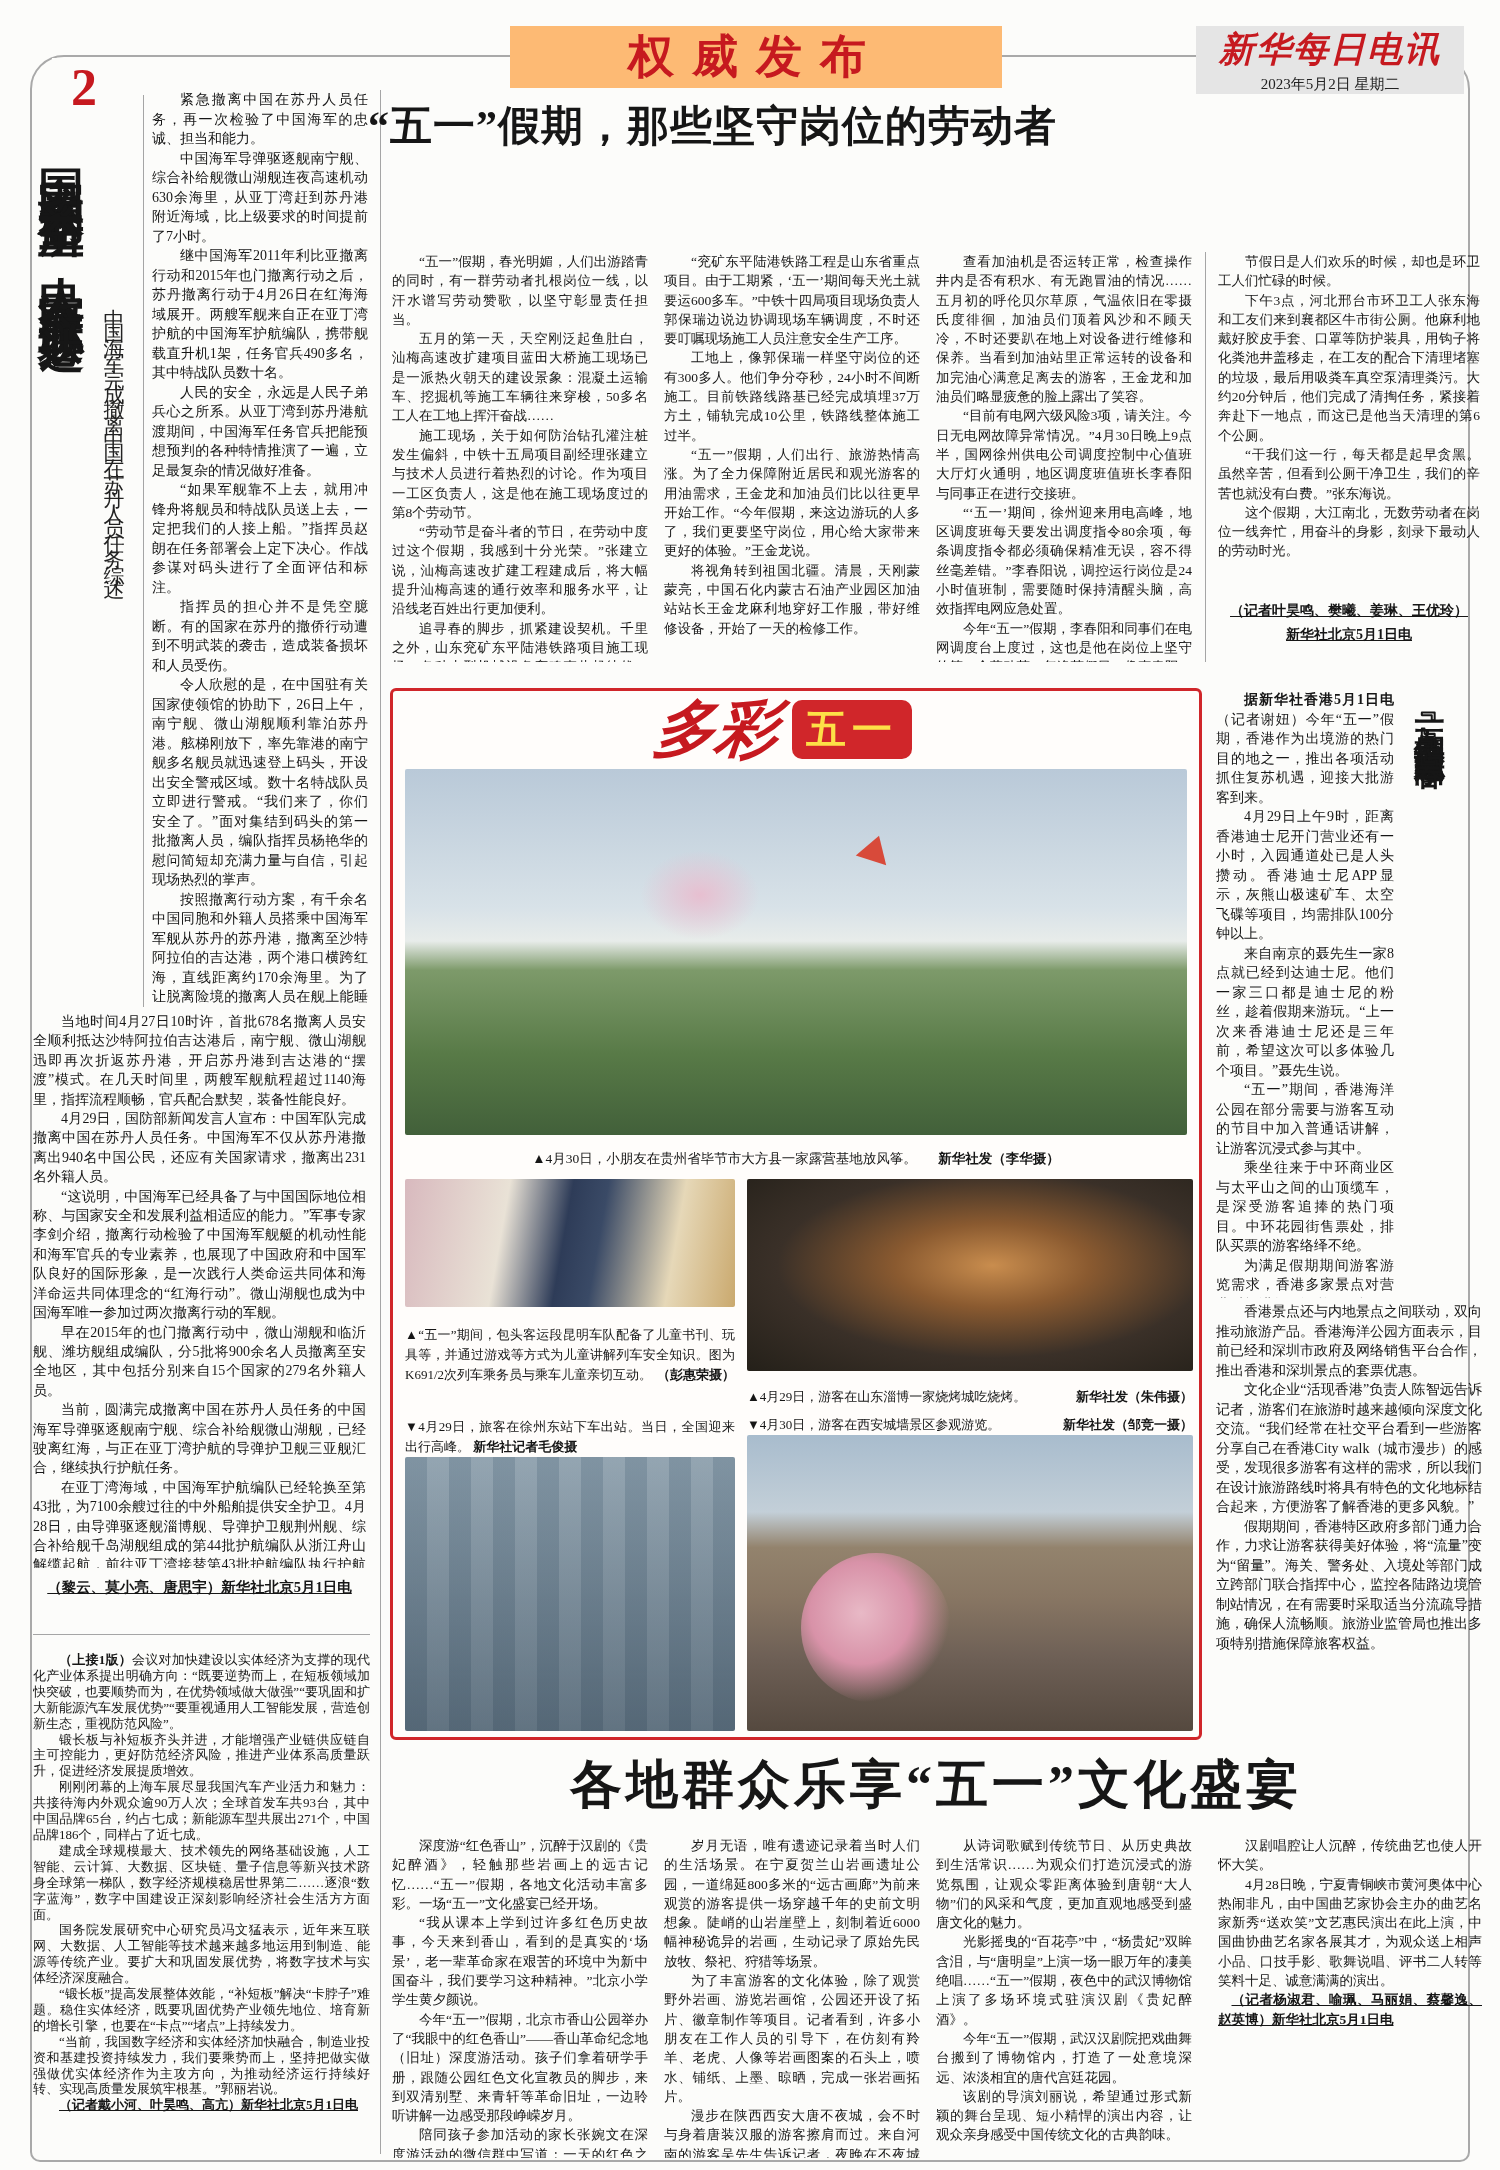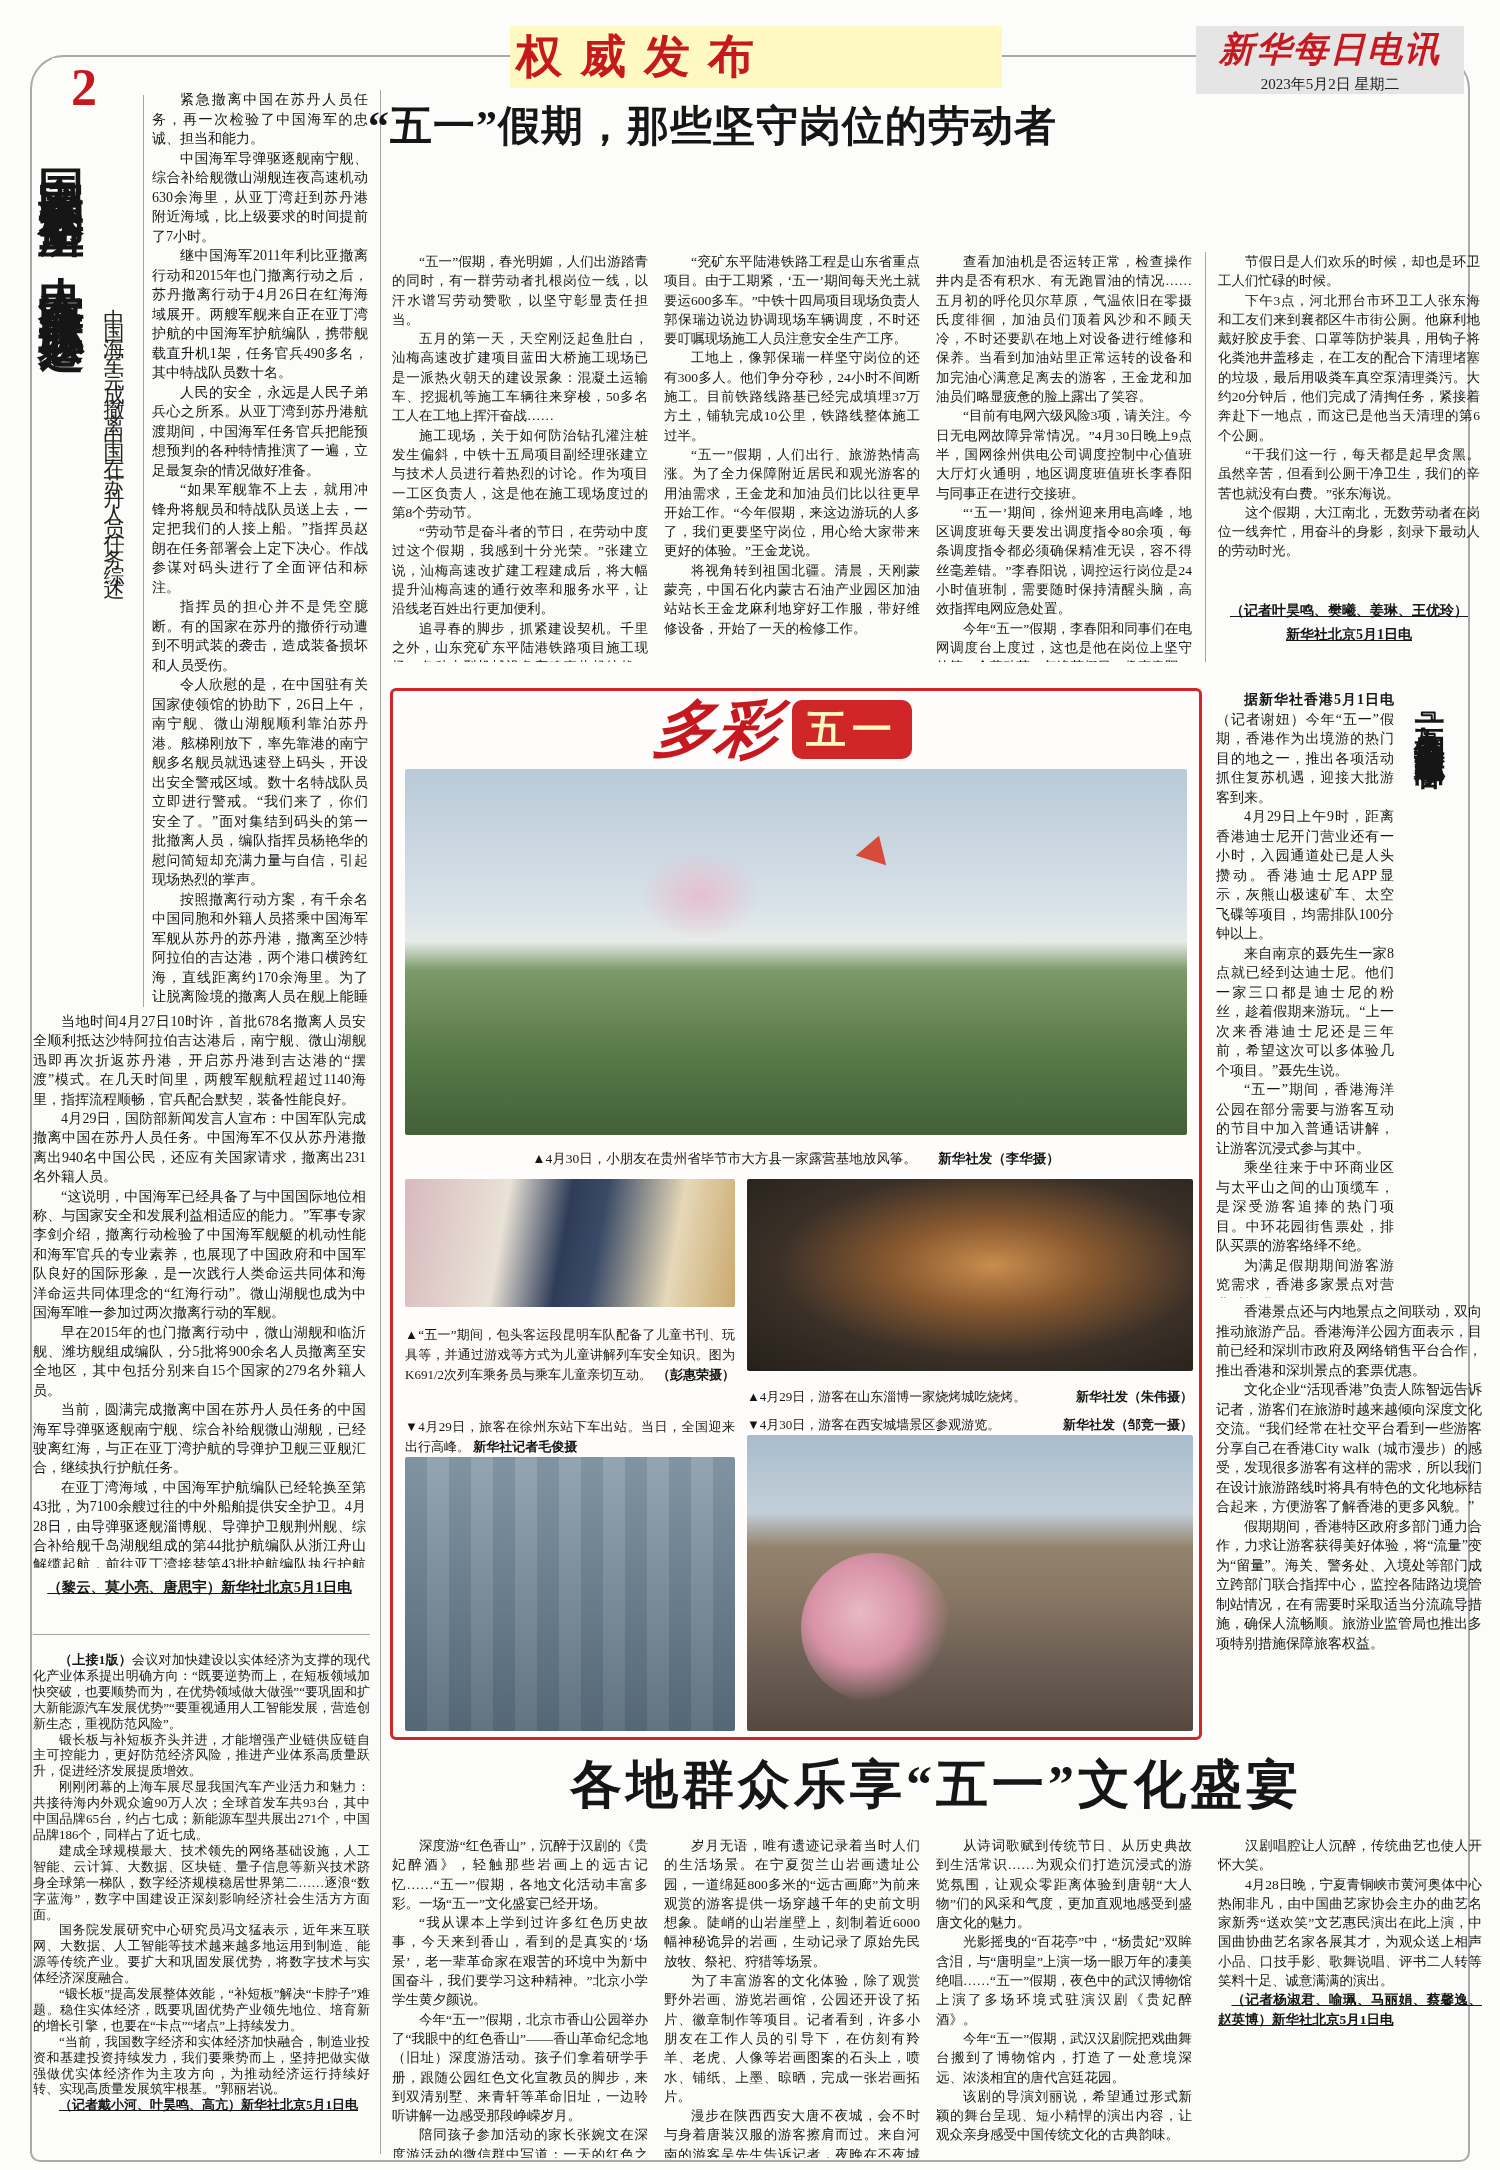--- a/index.html
+++ b/index.html
@@ -18,21 +18,21 @@
   .byline{font-weight:bold;text-decoration:underline;}
 </style>
 </head>
 <body>
 
 <div id="paper">
 
   <div class="frame" style="left:30px;top:55px;width:1436px;height:2103px;"></div>
 
   <div style="position:absolute;left:52px;top:58px;width:64px;background:#fcfcfa;text-align:center;font-size:52px;font-weight:bold;" class="red">2</div>
-  <div style="position:absolute;left:510px;top:26px;width:480px;background:#fef9c3;text-align:left;font-size:46px;font-weight:bold;letter-spacing:18px;padding:0 6px;" class="red">权威发布</div>
+  <div style="position:absolute;left:510px;top:26px;width:480px;background:#fdba74;text-align:center;font-size:46px;font-weight:bold;letter-spacing:18px;padding:0 6px;" class="red">权威发布</div>
   <div style="position:absolute;left:1196px;top:26px;width:268px;background:#e5e5e5;text-align:center;">
     <div style="font-size:35px;font-weight:bold;font-style:italic;letter-spacing:2px;" class="red">新华每日电讯</div>
     <div style="font-size:15px;color:#222;margin-top:2px;">2023年5月2日 星期二</div>
   </div>
 
   <div class="vtext" style="left:34px;top:132px;height:880px;font-size:46px;font-weight:bold;letter-spacing:7px;line-height:1.2;">国家民族利益所至　人民海军航迹必达</div>
   <div class="vtext" style="left:100px;top:292px;height:770px;font-size:21px;letter-spacing:15px;color:#222;">中国海军完成撤离中国在苏丹人员任务综述</div>
   <div class="vrule" style="left:143px;top:95px;width:1px;height:912px;"></div>
 
   <div class="col" style="left:152px;top:90px;width:216px;height:916px;font-size:14px;line-height:19.5px;">
@@ -100,21 +100,21 @@
     <p>“干我们这一行，每天都是起早贪黑。虽然辛苦，但看到公厕干净卫生，我们的辛苦也就没有白费。”张东海说。</p>
     <p>这个假期，大江南北，无数劳动者在岗位一线奔忙，用奋斗的身影，刻录下最动人的劳动时光。</p>
   </div>
   <div class="byline" style="position:absolute;left:1218px;top:602px;width:262px;text-align:center;font-size:14px;">（记者叶昊鸣、樊曦、姜琳、王优玲）</div>
   <div class="byline" style="position:absolute;left:1218px;top:626px;width:262px;text-align:center;font-size:14px;">新华社北京5月1日电</div>
 
   <div style="position:absolute;left:390px;top:688px;width:812px;height:1052px;border:3px solid #d0262a;border-radius:6px;background:#fffdfb;box-sizing:border-box;">
 
     <div style="position:absolute;left:140px;top:2px;width:500px;height:72px;display:flex;align-items:center;justify-content:center;gap:14px;">
       <span style="font-size:62px;font-weight:bold;font-style:italic;transform:skewX(-6deg);" class="red">多彩</span>
-      <span style="background:#d0262a;color:#fef9c3;font-size:40px;font-weight:bold;padding:2px 14px;border-radius:10px;letter-spacing:6px;">五一</span>
+      <span style="background:#d0262a;color:#fde047;font-size:40px;font-weight:bold;padding:2px 14px;border-radius:10px;letter-spacing:6px;">五一</span>
     </div>
 
     <div class="photo" style="left:12px;top:78px;width:782px;height:366px;background:linear-gradient(to bottom,#b9c9d8 0%,#d8e2e8 38%,#e8ecea 47%,#7d9a6a 55%,#587a47 78%,#42603a 100%);">
       <div style="position:absolute;left:58%;top:18%;width:0;height:0;border-left:16px solid transparent;border-right:16px solid transparent;border-bottom:26px solid #d84a3a;transform:rotate(18deg);"></div>
       <div style="position:absolute;left:30%;top:22%;width:120px;height:90px;background:radial-gradient(ellipse at center,#e7bfd0 0%,transparent 70%);"></div>
     </div>
     <div class="caption" style="left:12px;top:450px;width:782px;text-align:center;font-size:13.5px;">
       <span>▲4月30日，小朋友在贵州省毕节市大方县一家露营基地放风筝。</span>
       <span class="credit" style="margin-left:18px;">新华社发（李华摄）</span>
     </div>

